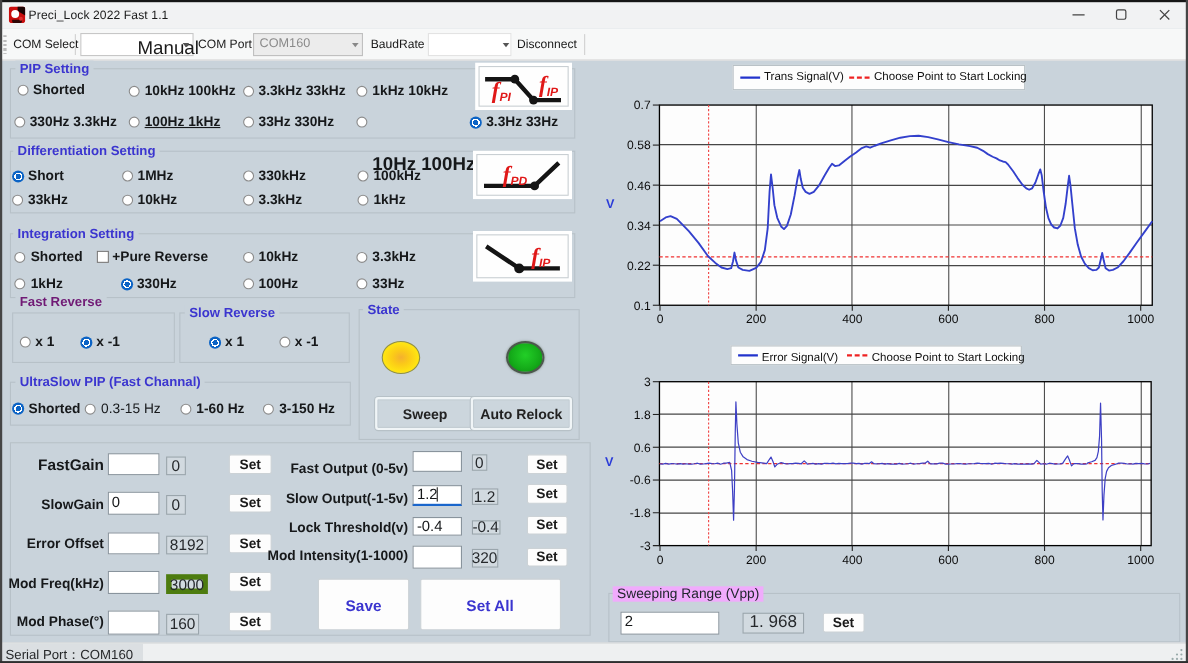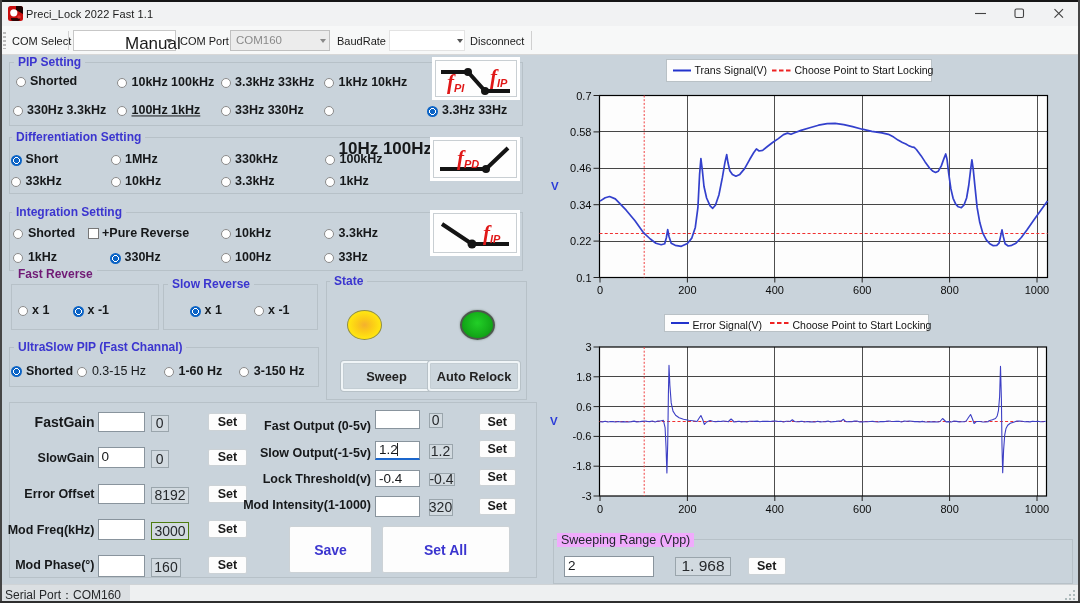--- a/index.html
+++ b/index.html
@@ -158,21 +158,21 @@
     <span style="position:absolute;left:3px;top:46%;transform:translateY(-50%);font-size:13.5px;font-weight:400;color:#16181a;">0</span>
   </div>
 <div style="position:absolute;left:151px;top:449.5px;width:17.5px;height:18.0px;background:#d2dae0;border:1px solid #9aa5ac;box-sizing:border-box;display:flex;align-items:center;justify-content:center;font-size:14px;font-weight:400;color:#26292c;">0</div>
 <div style="position:absolute;left:208px;top:448.5px;width:39px;height:17.5px;background:#fdfdfd;border:1px solid #ccd2d6;border-radius:2px;box-sizing:border-box;display:flex;align-items:center;justify-content:center;font-size:12.5px;font-weight:700;color:#1a1a1a;">Set</div>
 <span style="position:absolute;right:985.5px;top:495px;transform:translateY(-54%);font-size:12.5px;font-weight:700;color:#16181a;white-space:nowrap;">Error Offset</span>
 <div style="position:absolute;left:97.5px;top:483.5px;width:47.5px;height:20.5px;background:#fff;border:1px solid #89949d;box-sizing:border-box;"></div>
 <div style="position:absolute;left:151px;top:486.5px;width:38px;height:17.5px;background:#d2dae0;border:1px solid #9aa5ac;box-sizing:border-box;display:flex;align-items:center;justify-content:center;font-size:14px;font-weight:400;color:#26292c;">8192</div>
 <div style="position:absolute;left:208px;top:484.5px;width:39px;height:18.0px;background:#fdfdfd;border:1px solid #ccd2d6;border-radius:2px;box-sizing:border-box;display:flex;align-items:center;justify-content:center;font-size:12.5px;font-weight:700;color:#1a1a1a;">Set</div>
 <span style="position:absolute;right:985.5px;top:531px;transform:translateY(-54%);font-size:12.5px;font-weight:700;color:#16181a;white-space:nowrap;">Mod Freq(kHz)</span>
 <div style="position:absolute;left:97.5px;top:519px;width:47.5px;height:21px;background:#fff;border:1px solid #89949d;box-sizing:border-box;"></div>
-<div style="position:absolute;left:151px;top:522px;width:38px;height:18px;background:#d2dae0;border:1px solid #4d7c0f;box-sizing:border-box;display:flex;align-items:center;justify-content:center;font-size:14px;font-weight:400;color:#26292c;">3000</div>
+<div style="position:absolute;left:151px;top:522px;width:38px;height:18px;background:#d2dae0;border:5px solid #4d7c0f;box-sizing:border-box;display:flex;align-items:center;justify-content:center;font-size:14px;font-weight:400;color:#26292c;">3000</div>
 <div style="position:absolute;left:208px;top:520px;width:39px;height:18px;background:#fdfdfd;border:1px solid #ccd2d6;border-radius:2px;box-sizing:border-box;display:flex;align-items:center;justify-content:center;font-size:12.5px;font-weight:700;color:#1a1a1a;">Set</div>
 <span style="position:absolute;right:985.5px;top:566px;transform:translateY(-54%);font-size:12.5px;font-weight:700;color:#16181a;white-space:nowrap;">Mod Phase(°)</span>
 <div style="position:absolute;left:97.5px;top:555px;width:47.5px;height:21.5px;background:#fff;border:1px solid #89949d;box-sizing:border-box;"></div>
 <div style="position:absolute;left:151px;top:558px;width:30px;height:18.5px;background:#d2dae0;border:1px solid #9aa5ac;box-sizing:border-box;display:flex;align-items:center;justify-content:center;font-size:14px;font-weight:400;color:#26292c;">160</div>
 <div style="position:absolute;left:208px;top:556px;width:39px;height:17.5px;background:#fdfdfd;border:1px solid #ccd2d6;border-radius:2px;box-sizing:border-box;display:flex;align-items:center;justify-content:center;font-size:12.5px;font-weight:700;color:#1a1a1a;">Set</div>
 <span style="position:absolute;right:709px;top:426.5px;transform:translateY(-54%);font-size:12.5px;font-weight:700;color:#16181a;white-space:nowrap;">Fast Output (0-5v)</span>
 <div style="position:absolute;left:375px;top:409.5px;width:45px;height:19.5px;background:#fff;border:1px solid #89949d;box-sizing:border-box;"></div>
 <div style="position:absolute;left:428.5px;top:412.5px;width:14.5px;height:15.5px;background:#d2dae0;border:1px solid #9aa5ac;box-sizing:border-box;display:flex;align-items:center;justify-content:center;font-size:14px;font-weight:400;color:#26292c;">0</div>
 <div style="position:absolute;left:478.5px;top:413px;width:37.5px;height:17.5px;background:#fdfdfd;border:1px solid #ccd2d6;border-radius:2px;box-sizing:border-box;display:flex;align-items:center;justify-content:center;font-size:12.5px;font-weight:700;color:#1a1a1a;">Set</div>
 <span style="position:absolute;right:709px;top:454px;transform:translateY(-54%);font-size:12.5px;font-weight:700;color:#16181a;white-space:nowrap;">Slow Output(-1-5v)</span>

